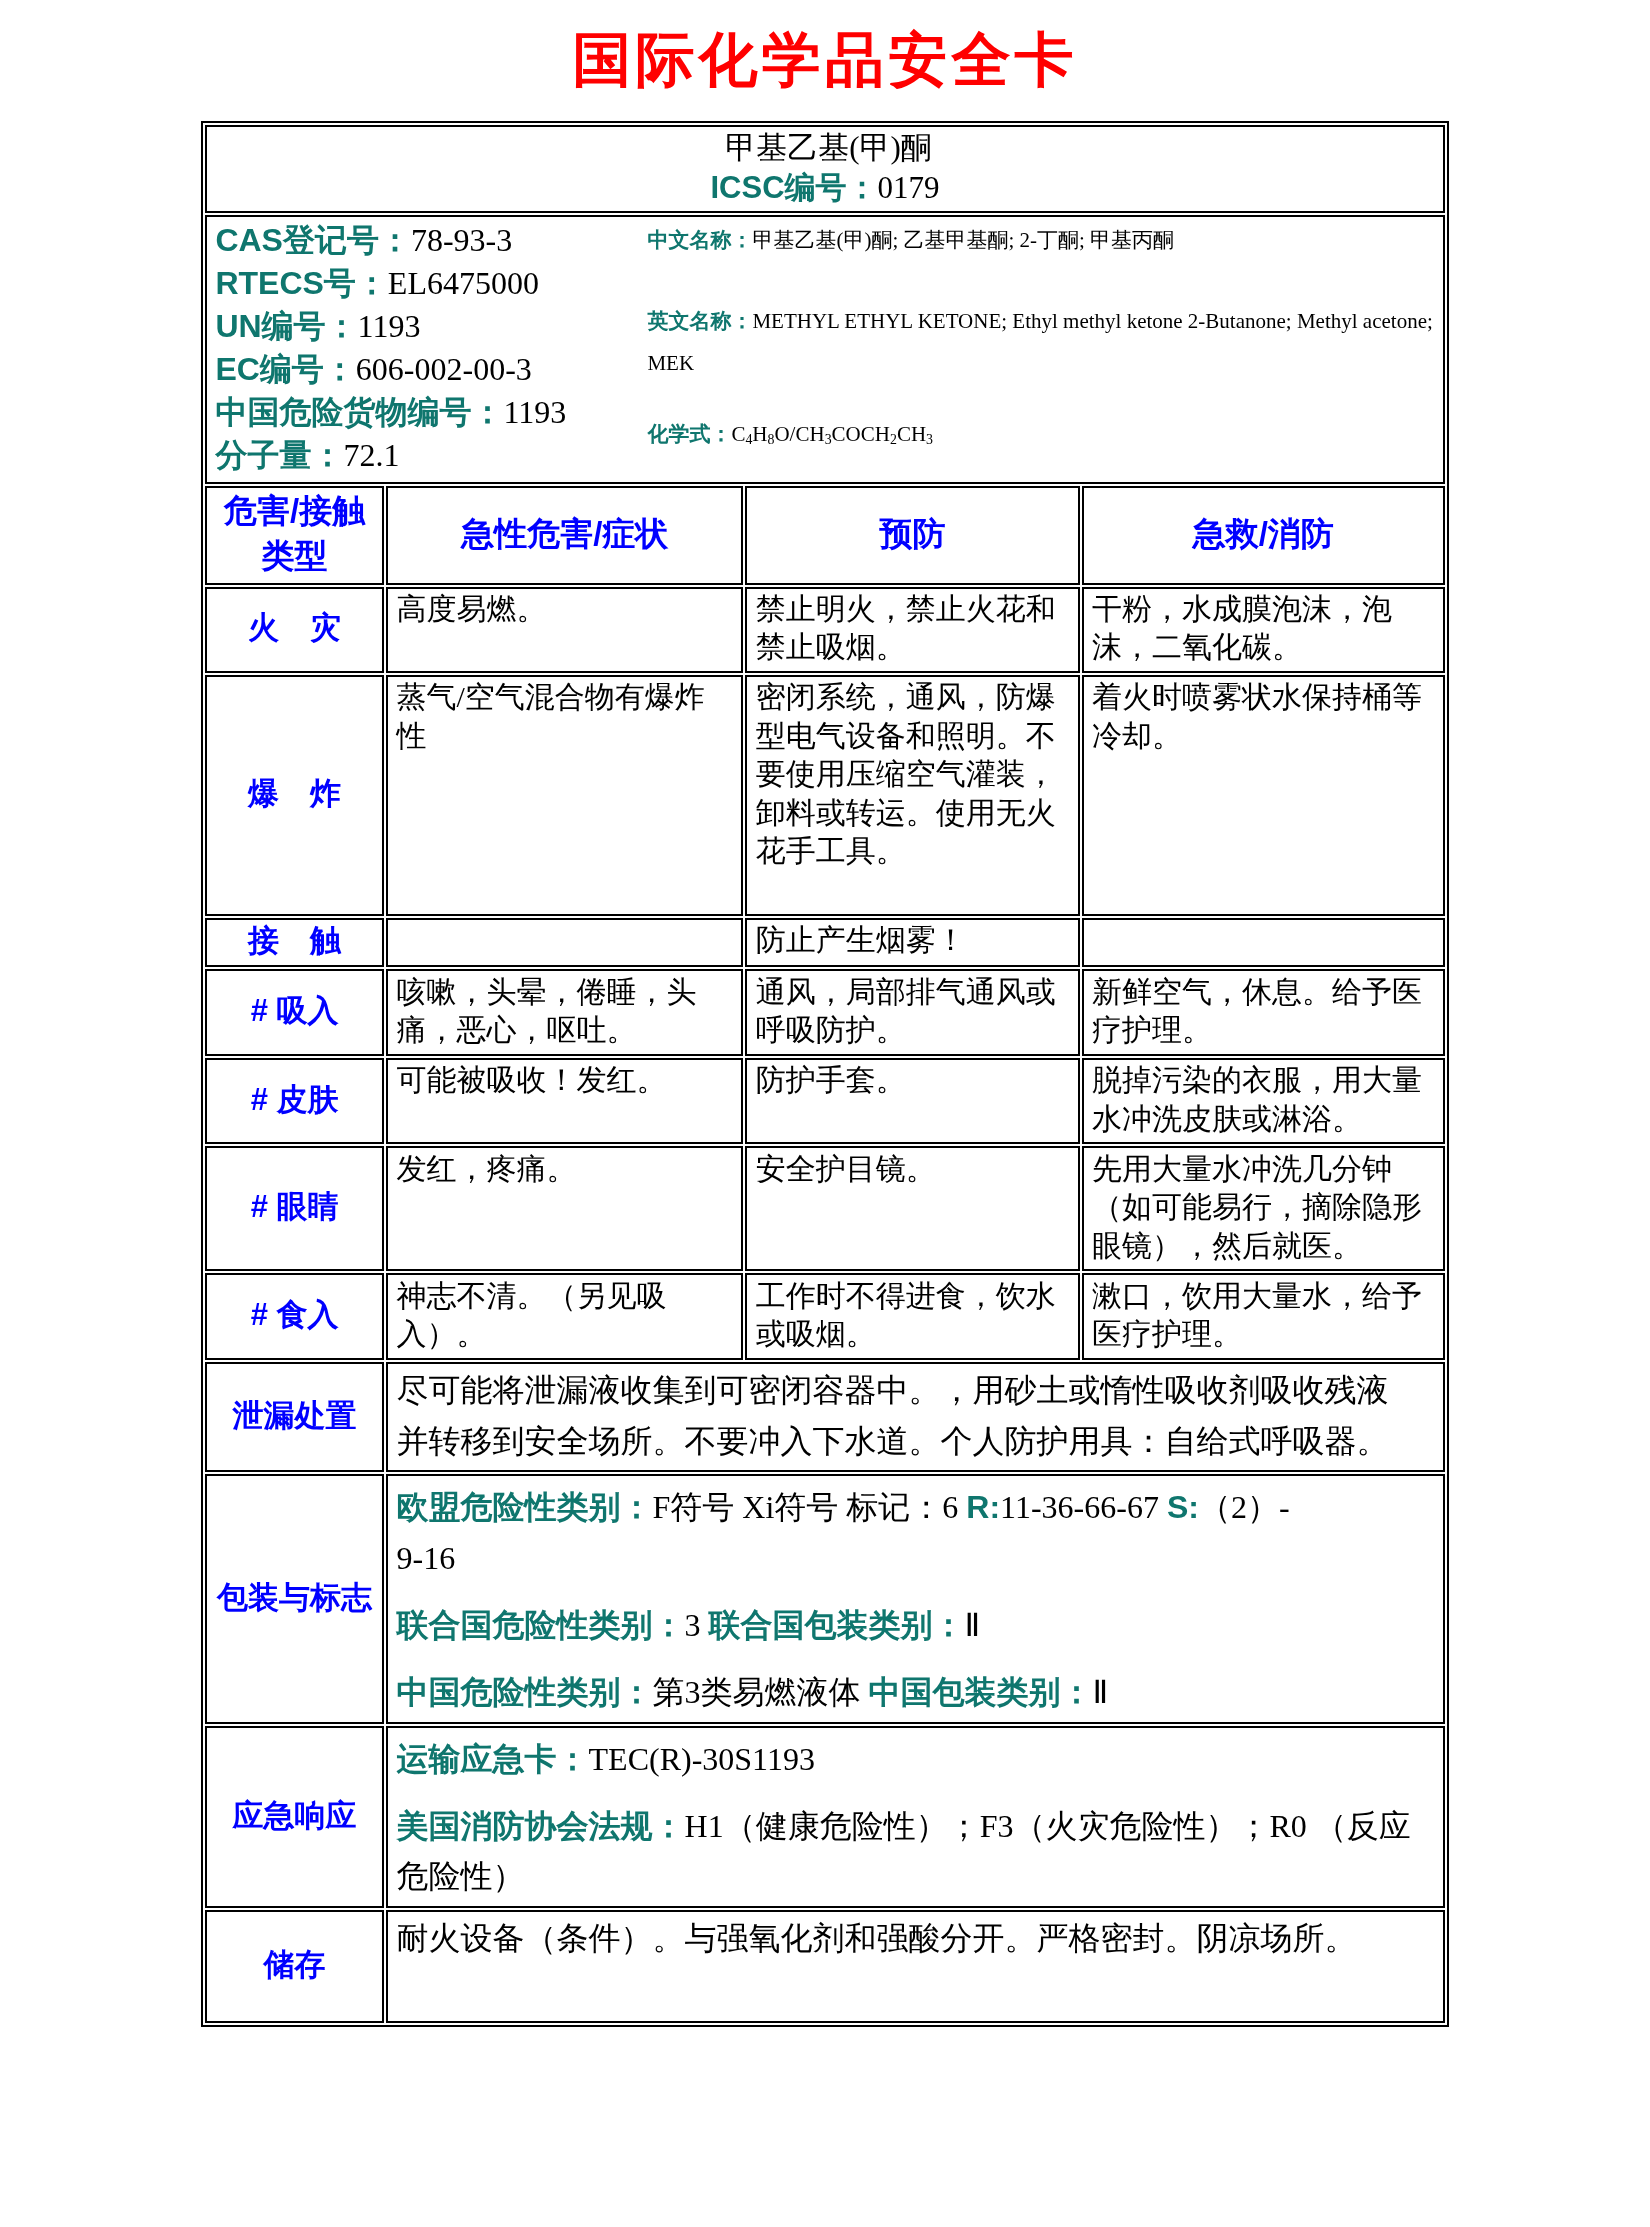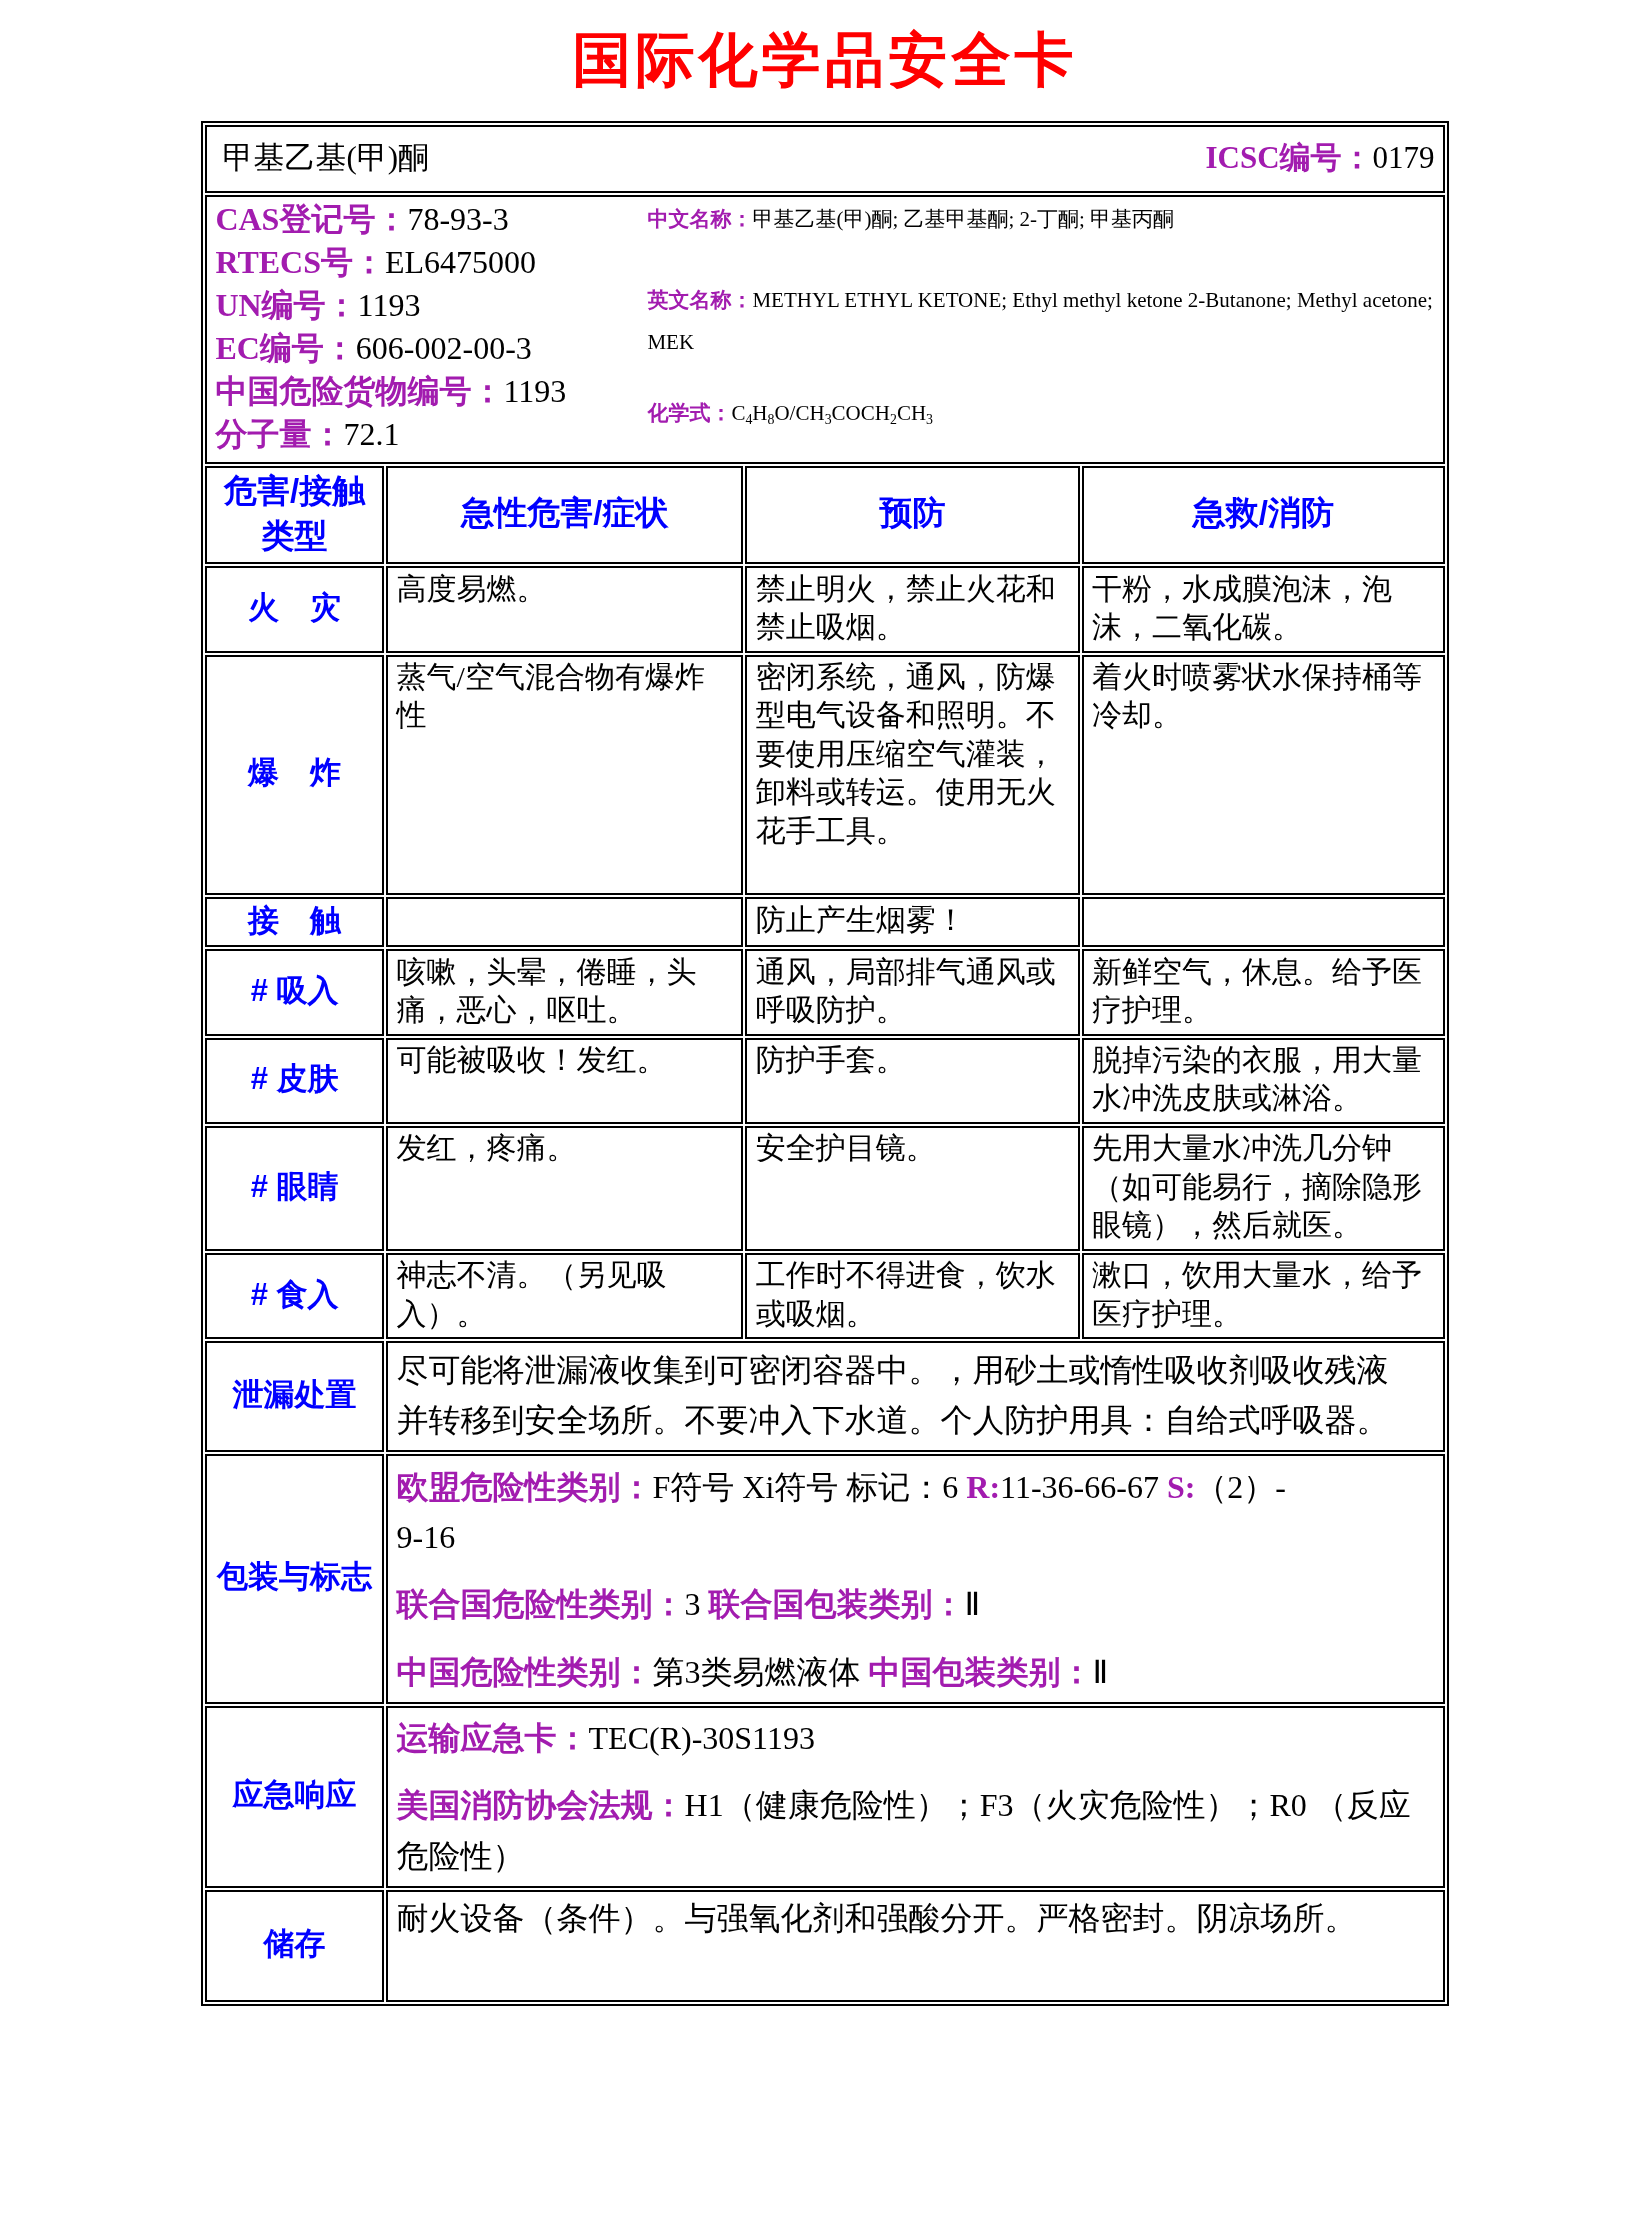--- a/index.html
+++ b/index.html
@@ -39,27 +39,27 @@
   col.c4 { width: 361px; }
   td.cell {
     border: 2.1px solid #000000;
     padding: 1.4px 8.4px 4.2px 8.4px;
     vertical-align: top;
     font-size: 30px;
     line-height: 1.28;
     word-break: break-word;
   }
   .lbl {
-    color: #a21caf;
-    font-weight: bold;
-    font-family: Liberation Serif, serif;
+    color: #0f766e;
+    font-weight: bold;
+    font-family: Liberation Sans, sans-serif;
   }
   
   tr.row-name td { height: 59px; vertical-align: middle; }
-  .name-flex { display: flex; justify-content: space-between; align-items: center; font-size: 31px; }
+  .name-flex { display: flex; justify-content: space-between; align-items: center; font-size: 31px; flex-direction: column; }
   .name-flex .chem { padding-left: 7px; }
   
   tr.row-ident td { height: 259px; }
   .ident-flex { display: flex; }
   .ident-left { width: 432px; flex: 0 0 432px; }
   .ident-left .ident-line { line-height: 43px; font-size: 32px; white-space: nowrap; }
   .ident-right { flex: 1; font-size: 21px; }
   .ident-right .blk { line-height: 42px; }
   .blk-cn { margin-bottom: 39px; }
   .blk-en { margin-bottom: 29px; }

